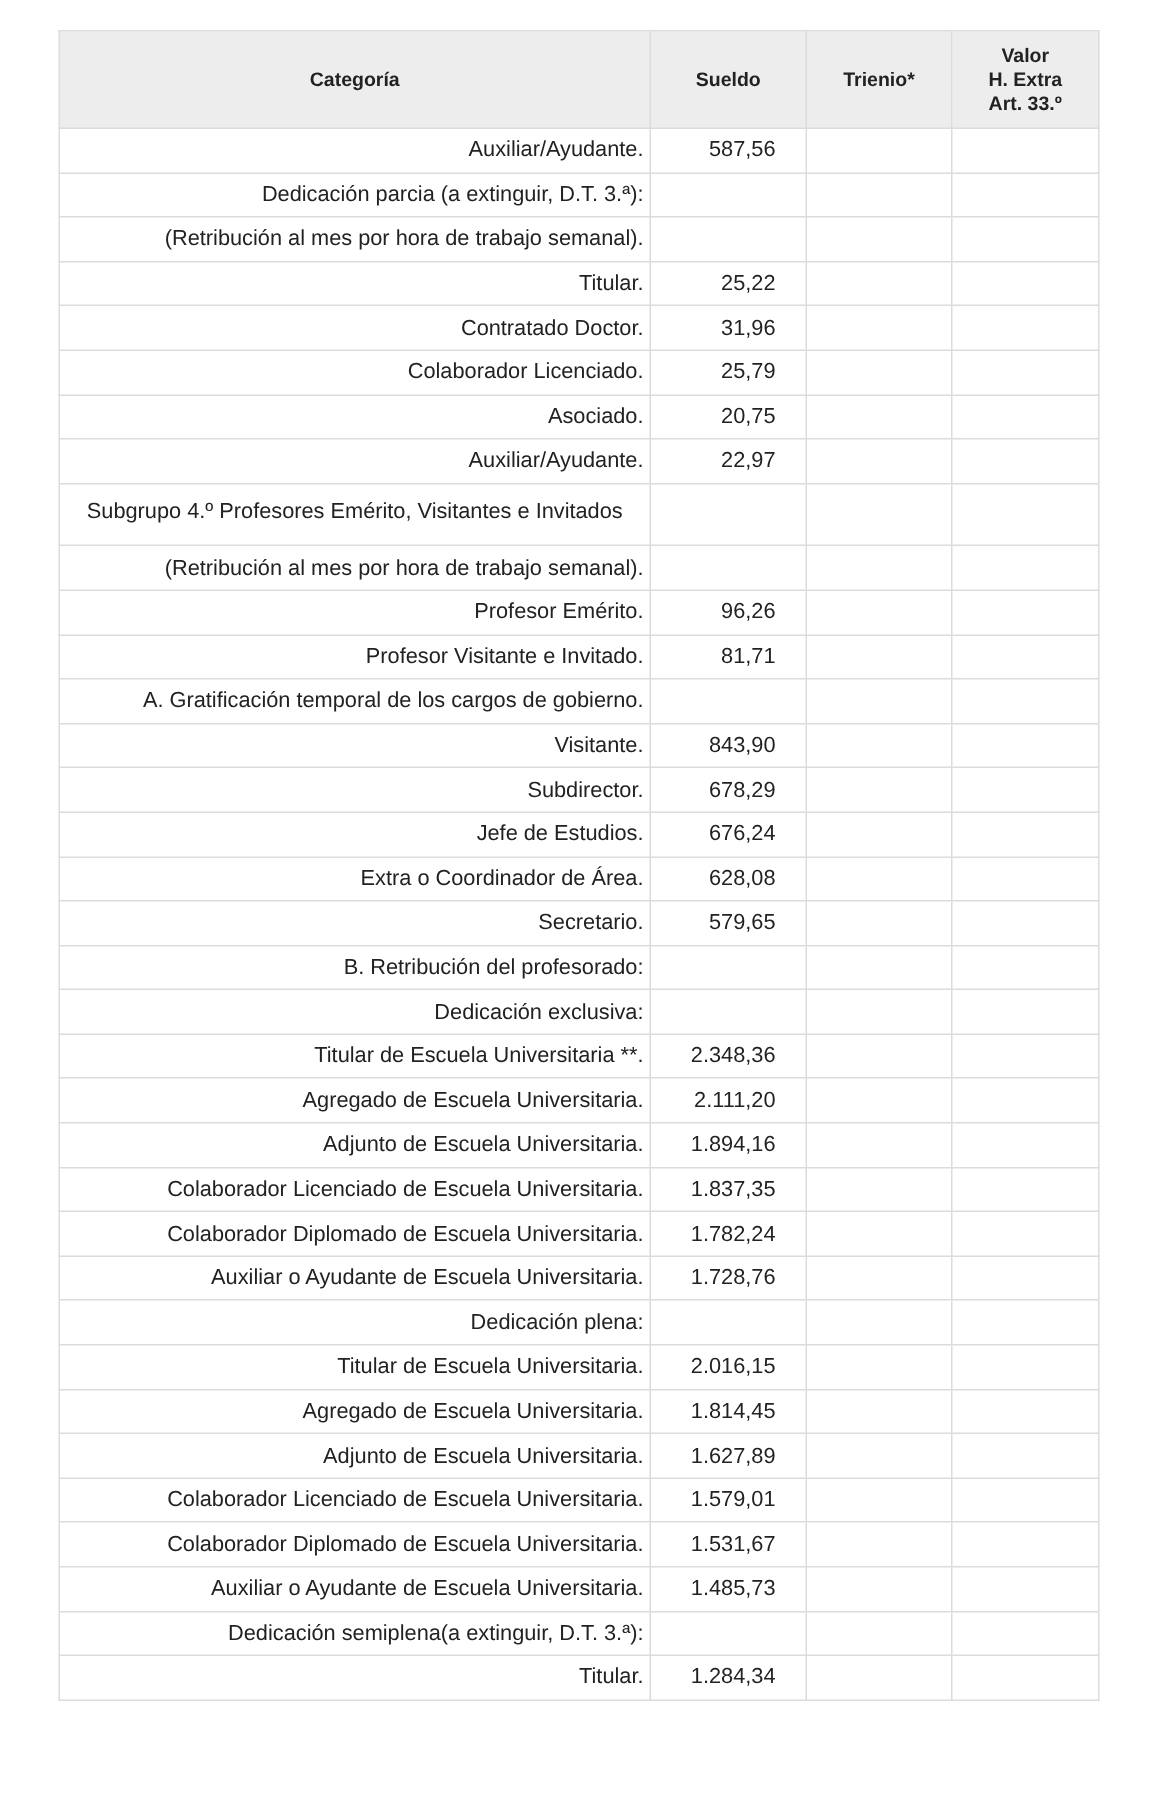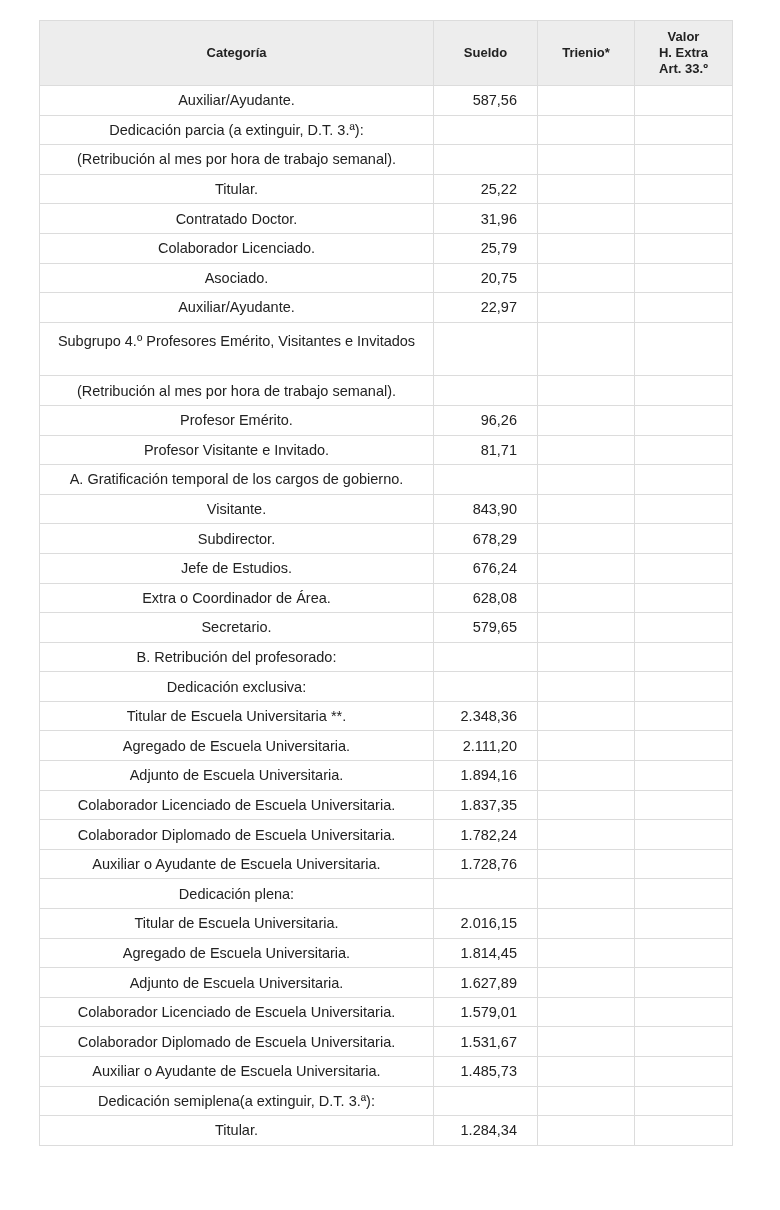--- a/index.html
+++ b/index.html
@@ -1,22 +1,22 @@
 <!DOCTYPE html>
 <html><head>
 <meta charset="utf-8">
 <style>
   html, body { margin: 0; padding: 0; background: #ffffff; }
   body { width: 780px; height: 1210px; position: relative; font-family: "Liberation Sans", sans-serif; color: #222; }
   table { position: absolute; left: 39px; top: 20px; border-collapse: collapse; width: 693px; table-layout: fixed; }
   th, td { border: 1px solid #dcdcdc; font-size: 14.5px; }
   th { background: #ededed; font-weight: bold; font-size: 13px; height: 64px; padding: 0 4px; line-height: 16px; }
   td { height: 28.6px; padding: 0 4px; }
-  td.cat { text-align: center; }
-  td.cat.center { text-align: center; line-height: 19px; padding-top: 4px; padding-bottom: 20px; }
+  td.cat { text-align: right; }
+  td.cat.center { text-align: center; line-height: 19px; padding-top: 4px; padding-bottom: 8px; }
   td.num { text-align: right; padding-right: 20px; }
   col.c1 { width: 394px; } col.c2 { width: 104px; } col.c3 { width: 97px; } col.c4 { width: 98px; }
 </style>
 </head>
 <body>
 
 <table>
   <colgroup>
       <col class="c1">
       <col class="c2">

